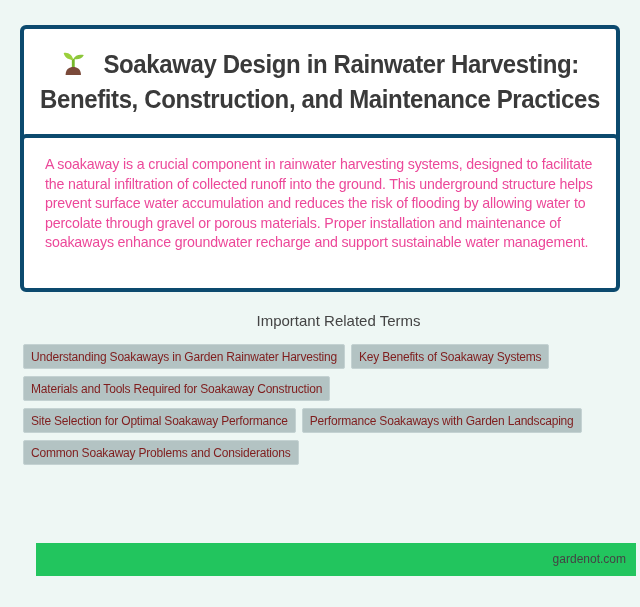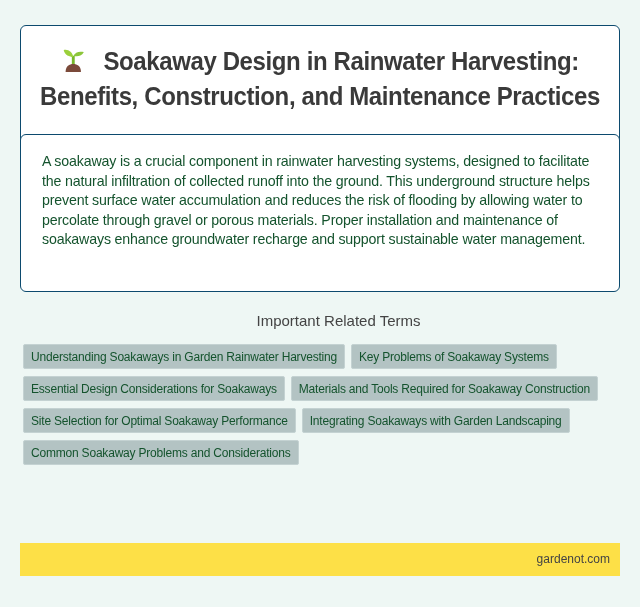--- a/index.html
+++ b/index.html
@@ -9,21 +9,21 @@
     font-family: "Liberation Sans", sans-serif;
     color: #444;
     position: relative;
     overflow: hidden;
   }
   .card {
     position: absolute;
     left: 20px;
     width: 600px;
     background: #ffffff;
-    border: 1px solid #0c4a6e;
+    border: 4px solid #0c4a6e;
     border-radius: 6px;
   }
   .header-card { top: 25px; height: 122px; }
   .title {
     position: absolute;
     left: 0; right: 0; top: 18px;
     text-align: center;
     font-size: 25px;
     line-height: 35px;
     color: #3a3a3a;
@@ -39,55 +39,55 @@
     position: relative;
   }
   .sprout svg { width: 26px; height: 26px; }
 
   .desc-card { top: 134px; height: 158px; }
   .desc {
     position: absolute;
     left: 21px; right: 22px; top: 17px;
     font-size: 14.2px;
     line-height: 19.6px;
-    color: #14532d;
+    color: #ec4899;
     letter-spacing: -0.15px;
   }
 
   .related-title {
     position: absolute;
     left: 0; right: 0; top: 312px;
     text-align: center;
     font-size: 15px;
     color: #444;
     margin-left: 37px;
   }
   .tags {
     position: absolute;
     left: 23px; width: 580px; top: 344px;
     display: flex; flex-wrap: wrap;
     row-gap: 7px; column-gap: 6px;
   }
   .tag {
     background: #b3c3c3;
-    color: #14532d;
+    color: #7f1d1d;
     font-size: 12px;
     height: 25px;
     line-height: 25px;
     padding: 0 7px;
     border-radius: 2px;
     border: 1px solid #c4d2d2;
     white-space: nowrap;
     letter-spacing: -0.2px;
   }
 
   .footer {
     position: absolute;
-    left: 20px; width: 600px; top: 543px; height: 33px;
-    background: #fde047;
+    left: 36px; width: 600px; top: 543px; height: 33px;
+    background: #22c55e;
   }
   .footer-text {
     position: absolute;
     right: 10px; top: 9px;
     font-size: 12px;
     color: #444;
   }
 </style>
 </head>
 <body>
@@ -106,23 +106,22 @@
 </div>
 
 <div class="card desc-card">
   <p class="desc">A soakaway is a crucial component in rainwater harvesting systems, designed to facilitate the natural infiltration of collected runoff into the ground. This underground structure helps prevent surface water accumulation and reduces the risk of flooding by allowing water to percolate through gravel or porous materials. Proper installation and maintenance of soakaways enhance groundwater recharge and support sustainable water management.</p>
 </div>
 
 <div class="related-title">Important Related Terms</div>
 
 <div class="tags">
   <span class="tag">Understanding Soakaways in Garden Rainwater Harvesting</span>
-  <span class="tag">Key Problems of Soakaway Systems</span>
-  <span class="tag">Essential Design Considerations for Soakaways</span>
+  <span class="tag">Key Benefits of Soakaway Systems</span>
   <span class="tag">Materials and Tools Required for Soakaway Construction</span>
   <span class="tag">Site Selection for Optimal Soakaway Performance</span>
-  <span class="tag">Integrating Soakaways with Garden Landscaping</span>
+  <span class="tag">Performance Soakaways with Garden Landscaping</span>
   <span class="tag">Common Soakaway Problems and Considerations</span>
 </div>
 
 <div class="footer">
   <span class="footer-text">gardenot.com</span>
 </div>
 
 </body></html>

